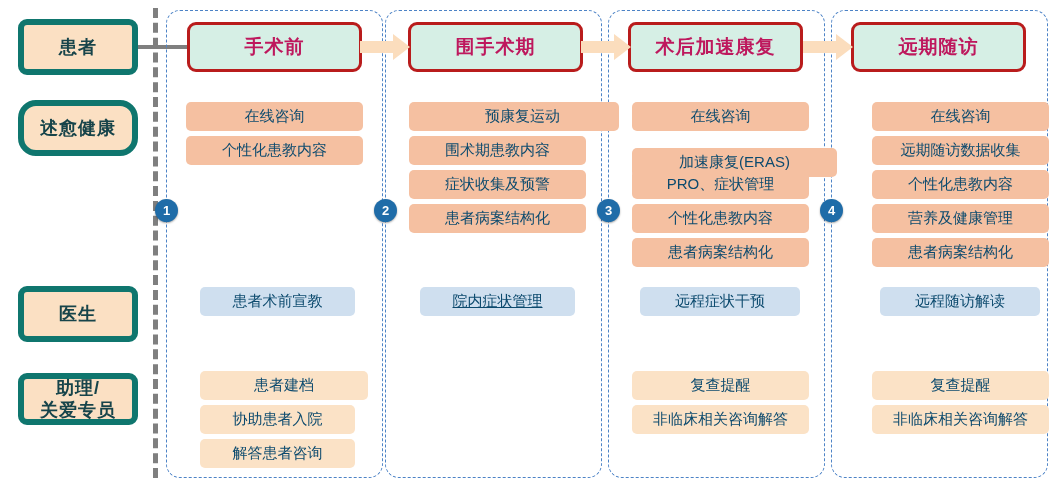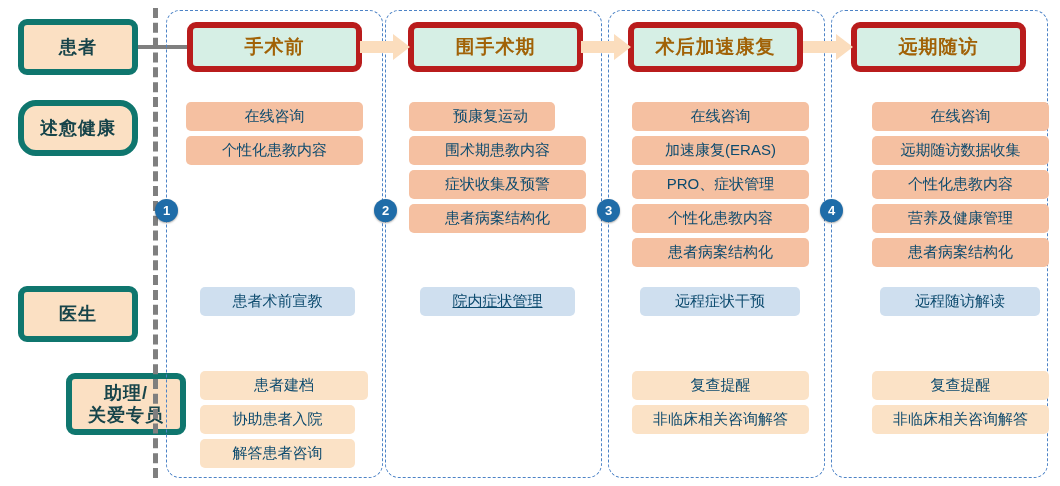--- a/index.html
+++ b/index.html
@@ -42,23 +42,23 @@
     border:1.5px dashed #4d83c6;
     border-radius:14px;
     box-sizing:border-box;
     background:transparent;
   }
 
   
   .phase-head{
     position:absolute;
     background:#D6EFE5;
-    border:6px solid #b91c1c;
+    border:3px solid #b91c1c;
     border-radius:9px;
-    color:#a16207;
+    color:#be185d;
     font-weight:bold;
     font-size:19px;
     letter-spacing:1px;
     display:flex;align-items:center;justify-content:center;
     box-sizing:border-box;
   }
 
   
   .arrow{position:absolute;}
 
@@ -106,41 +106,41 @@
   </div>
 
   <div class="role-label" style="left:18px;top:100px;width:120px;height:56px;border-radius:18px;">
     <span>述愈健康</span>
   </div>
 
   <div class="role-label" style="left:18px;top:286px;width:120px;height:56px;">
     <span>医生</span>
   </div>
 
-  <div class="role-label" style="left:18px;top:373px;width:120px;height:62px;margin-left:48px;">
+  <div class="role-label" style="left:18px;top:373px;width:120px;height:52px;">
     <span style="white-space:pre-line;">助理/
 关爱专员</span>
   </div>
 
   <div class="connector" style="left:138px;top:45px;width:60px;"></div>
 
   <div class="grey-dash" style="left:153px;"></div>
 
   <div class="phase-col" style="left:166px;top:10px;width:217px;height:468px;"></div>
   <div class="phase-col" style="left:385px;top:10px;width:217px;height:468px;"></div>
   <div class="phase-col" style="left:608px;top:10px;width:217px;height:468px;"></div>
   <div class="phase-col" style="left:831px;top:10px;width:217px;height:468px;"></div>
 
   <div class="phase-head" style="left:187px;top:22px;width:175px;height:50px;">
     <span>手术前</span>
   </div>
   <div class="phase-head" style="left:408px;top:22px;width:175px;height:50px;">
     <span>围手术期</span>
   </div>
-  <div class="phase-head" style="left:628px;top:22px;width:175px;height:50px;">
+  <div class="phase-head" style="left:628px;top:22px;width:175px;height:50px;border-radius:8px;">
     <span>术后加速康复</span>
   </div>
   <div class="phase-head" style="left:851px;top:22px;width:175px;height:50px;">
     <span>远期随访</span>
   </div>
 
   <div class="arrow" style="left:360px;top:34px;">
     <svg width="50" height="26" viewBox="0 0 50 26" xmlns="http://www.w3.org/2000/svg">
       <polygon points="0,7 33,7 33,0 50,13 33,26 33,19 0,19" fill="#FBDDBD"></polygon>
     </svg>
@@ -183,41 +183,41 @@
   <div class="chip cream" style="left:200px;top:371px;width:168px;">
     <span>患者建档</span>
     </div>
   <div class="chip cream" style="left:200px;top:405px;width:155px;">
     <span>协助患者入院</span>
     </div>
   <div class="chip cream" style="left:200px;top:439px;width:155px;">
     <span>解答患者咨询</span>
     </div>
 
-  <div class="chip salmon" style="left:409px;top:102px;width:146px;padding-left:17px;">
+  <div class="chip salmon" style="left:409px;top:102px;width:210px;padding-left:17px;">
     <span>预康复运动</span>
     </div>
   <div class="chip salmon" style="left:409px;top:136px;width:177px;">
     <span>围术期患教内容</span>
     </div>
   <div class="chip salmon" style="left:409px;top:170px;width:177px;">
     <span>症状收集及预警</span>
     </div>
   <div class="chip salmon" style="left:409px;top:204px;width:177px;">
     <span>患者病案结构化</span>
     </div>
 
   <div class="chip blue" style="left:420px;top:287px;width:155px;text-decoration:underline;">
     <span>院内症状管理</span>
     </div>
 
   <div class="chip salmon" style="left:632px;top:102px;width:177px;">
     <span>在线咨询</span>
     </div>
-  <div class="chip salmon" style="left:632px;top:136px;width:177px;">
+  <div class="chip salmon" style="left:632px;top:148px;width:205px;">
     <span>加速康复(ERAS)</span>
     </div>
   <div class="chip salmon" style="left:632px;top:170px;width:177px;">
     <span>PRO、症状管理</span>
     </div>
   <div class="chip salmon" style="left:632px;top:204px;width:177px;">
     <span>个性化患教内容</span>
     </div>
   <div class="chip salmon" style="left:632px;top:238px;width:177px;">
     <span>患者病案结构化</span>

